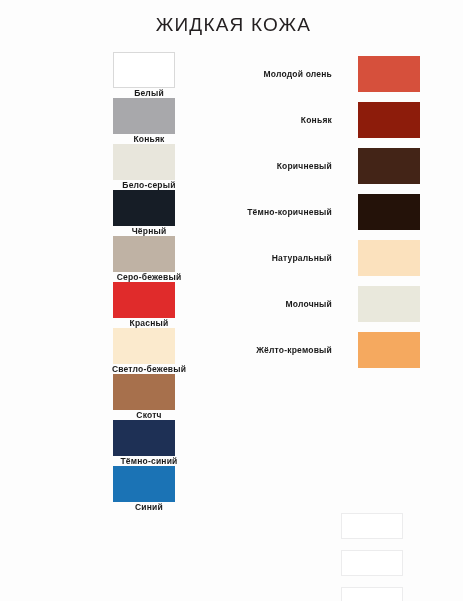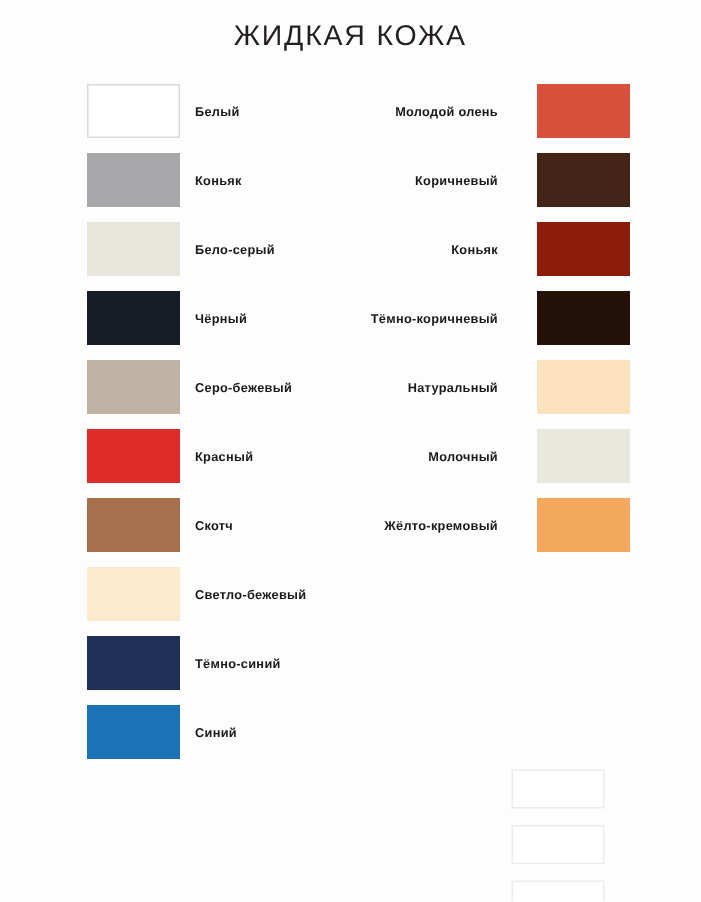--- a/index.html
+++ b/index.html
@@ -48,21 +48,21 @@
     width: 172px;
   }
 
   .swatch-row {
     display: flex;
     align-items: center;
     height: 44px;
     margin-bottom: 2px;
   }
   .col-left .swatch-row {
-    flex-direction: row;
+    flex-direction: column;
   }
   .col-right .swatch-row {
     flex-direction: row-reverse;
     justify-content: flex-start;
     gap: 16px;
   }
 
   .chip {
     width: 62px;
     height: 36px;
@@ -139,56 +139,56 @@
       <div class="chip" style="background:#bfb2a4"></div>
       <div class="chip-label">Серо-бежевый</div>
     </div>
 
     <div class="swatch-row">
       <div class="chip" style="background:#e02b2b"></div>
       <div class="chip-label">Красный</div>
     </div>
 
     <div class="swatch-row">
+      <div class="chip" style="background:#fbeacd"></div>
+      <div class="chip-label">Светло-бежевый</div>
+    </div>
+
+    <div class="swatch-row">
       <div class="chip" style="background:#a7704c"></div>
       <div class="chip-label">Скотч</div>
     </div>
 
     <div class="swatch-row">
-      <div class="chip" style="background:#fbeacd"></div>
-      <div class="chip-label">Светло-бежевый</div>
-    </div>
-
-    <div class="swatch-row">
       <div class="chip" style="background:#1e3055"></div>
       <div class="chip-label">Тёмно-синий</div>
     </div>
 
     <div class="swatch-row">
       <div class="chip" style="background:#1b73b5"></div>
       <div class="chip-label">Синий</div>
     </div>
 
   </div>
 
   <div class="col col-right">
 
     <div class="swatch-row">
       <div class="chip" style="background:#d6503c"></div>
       <div class="chip-label">Молодой олень</div>
     </div>
 
     <div class="swatch-row">
+      <div class="chip" style="background:#8d1c0b"></div>
+      <div class="chip-label">Коньяк</div>
+    </div>
+
+    <div class="swatch-row">
       <div class="chip" style="background:#432417"></div>
       <div class="chip-label">Коричневый</div>
-    </div>
-
-    <div class="swatch-row">
-      <div class="chip" style="background:#8d1c0b"></div>
-      <div class="chip-label">Коньяк</div>
     </div>
 
     <div class="swatch-row">
       <div class="chip" style="background:#241209"></div>
       <div class="chip-label">Тёмно-коричневый</div>
     </div>
 
     <div class="swatch-row">
       <div class="chip" style="background:#fbe1bd"></div>
       <div class="chip-label">Натуральный</div>

